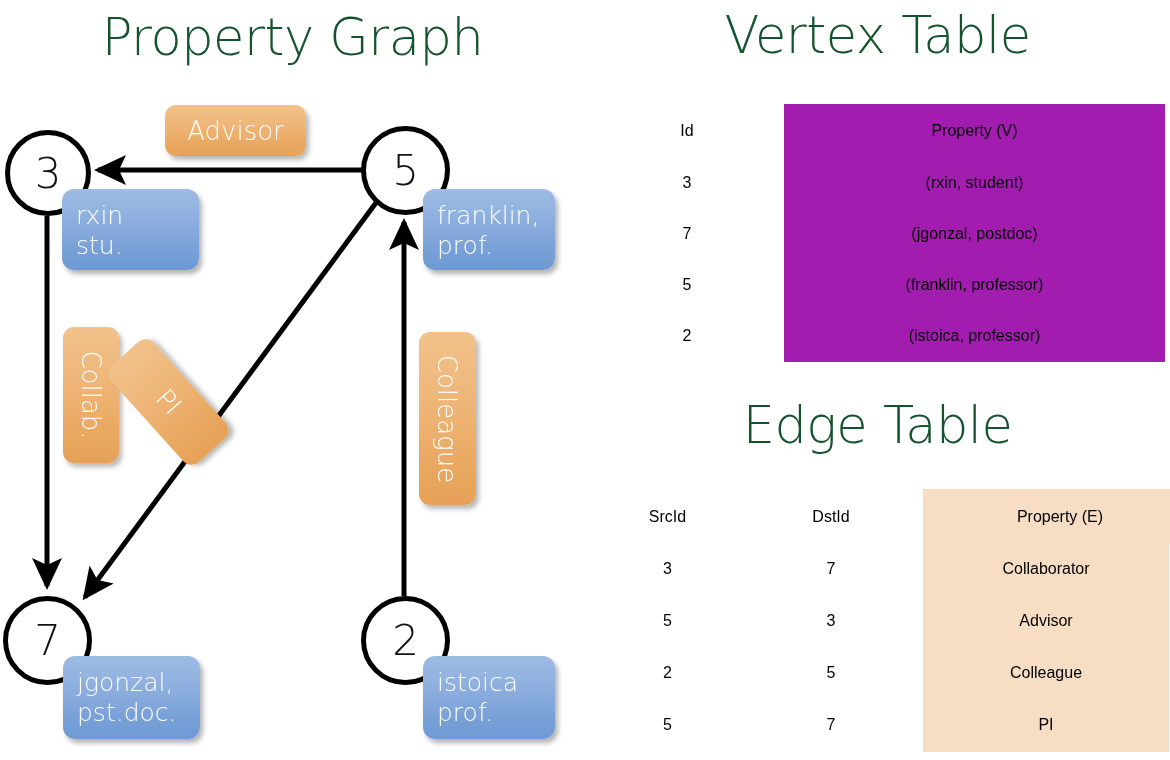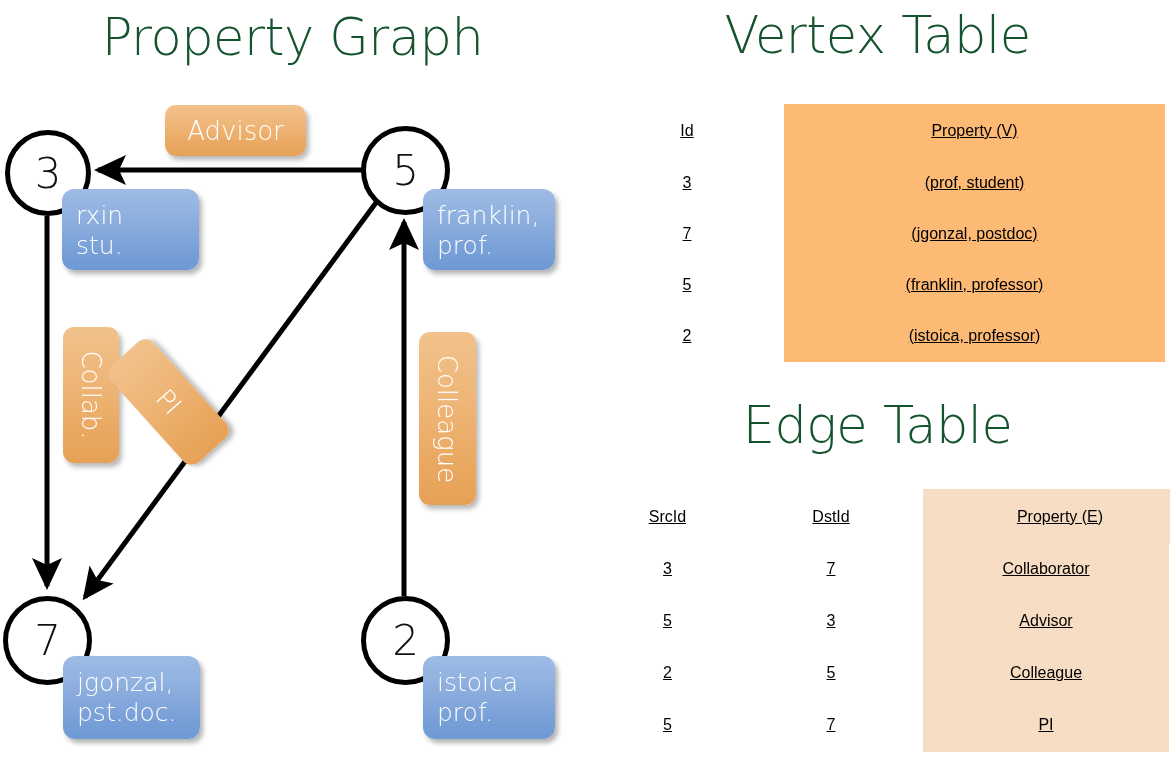--- a/index.html
+++ b/index.html
@@ -68,27 +68,27 @@
     background:linear-gradient(to bottom,#f1c28b 0%,#eeb475 45%,#e9a75f 80%,#e6a157 100%);
     box-shadow:3px 4px 5px rgba(0,0,0,0.28);
     color:#ffffff;
     font-family:"DejaVu Sans", sans-serif;
     font-weight:300;
     display:flex;align-items:center;justify-content:center;
     box-sizing:border-box;
     z-index:8;
     white-space:nowrap;
   }
-  .blue-cell{background:#fdba74;}
+  .blue-cell{background:#a21caf;}
   .orange-cell{background:#f6ddc3;}
   .white-cell{background:#ffffff;}
 
   .tbl-wrap{position:absolute;display:flex;align-items:flex-start;}
   .col{display:flex;flex-direction:column;}
-  .col .cellbox{display:flex;align-items:center;justify-content:center;text-decoration:underline;}
+  .col .cellbox{display:flex;align-items:center;justify-content:center;}
   .gap{width:4px;}
 </style>
 </head>
 <body>
 
 <div class="root">
 
   <div class="title" id="title-property-graph">Property Graph</div>
   <div class="title" id="title-vertex-table">Vertex Table</div>
   <div class="title" id="title-edge-table">Edge Table</div>
@@ -170,21 +170,21 @@
     <div class="col">
       <div class="cellbox hdr white-cell" style="width:186px;height:54px;">Id</div>
       <div class="cellbox white-cell" style="width:186px;height:53px;margin-top:-2px;">3</div>
       <div class="cellbox white-cell" style="width:186px;height:53px;margin-top:-2px;">7</div>
       <div class="cellbox white-cell" style="width:186px;height:53px;margin-top:-2px;">5</div>
       <div class="cellbox white-cell" style="width:186px;height:53px;margin-top:-2px;">2</div>
     </div>
     <div class="gap"></div>
     <div class="col">
       <div class="cellbox hdr blue-cell" style="width:381px;height:54px;">Property (V)</div>
-      <div class="cellbox blue-cell" style="width:381px;height:53px;margin-top:-2px;">(prof, student)</div>
+      <div class="cellbox blue-cell" style="width:381px;height:53px;margin-top:-2px;">(rxin, student)</div>
       <div class="cellbox blue-cell" style="width:381px;height:53px;margin-top:-2px;">(jgonzal, postdoc)</div>
       <div class="cellbox blue-cell" style="width:381px;height:53px;margin-top:-2px;">(franklin, professor)</div>
       <div class="cellbox blue-cell" style="width:381px;height:53px;margin-top:-2px;">(istoica, professor)</div>
     </div>
   </div>
 
   <div class="tbl-wrap" style="left:590px;top:489px;">
     <div class="col">
       <div class="cellbox hdr white-cell" style="width:155px;height:55px;">SrcId</div>
       <div class="cellbox white-cell" style="width:155px;height:54px;margin-top:-2px;">3</div>

